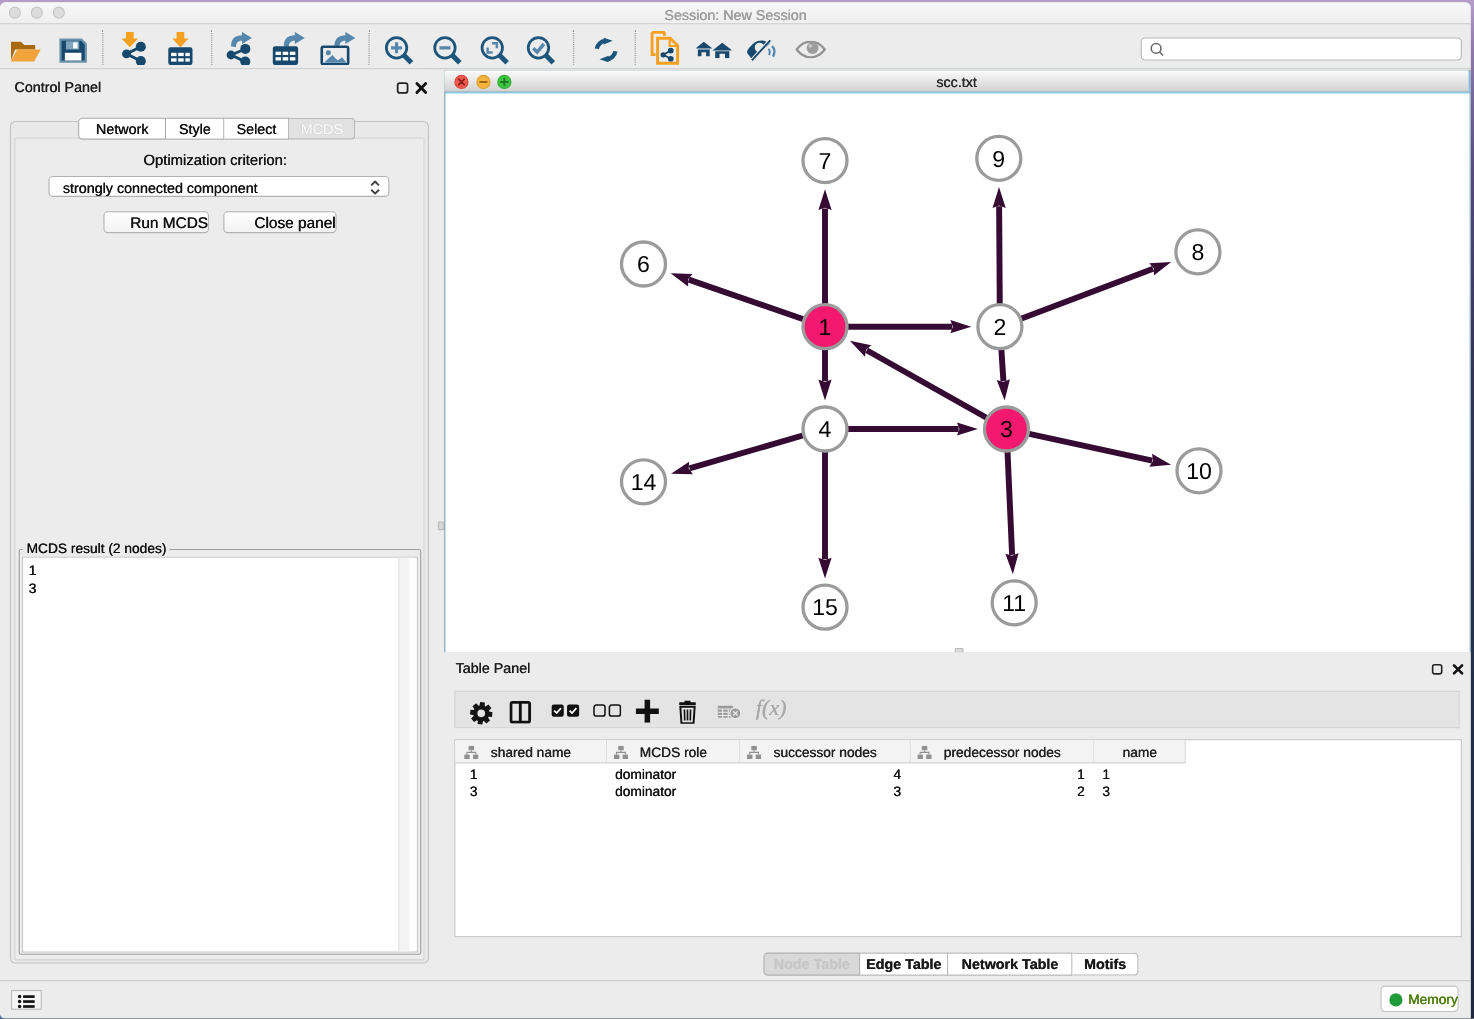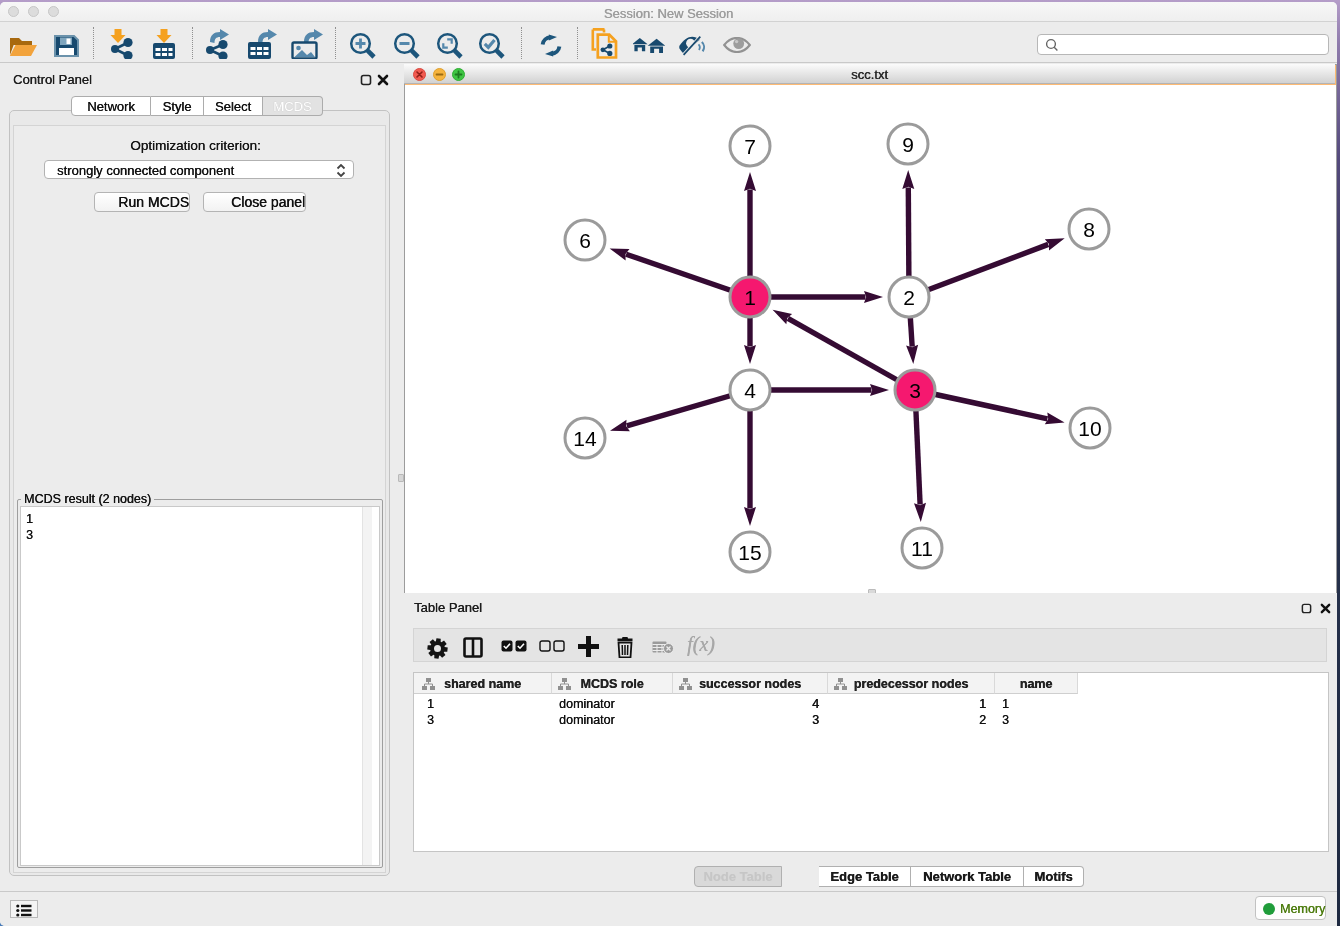--- a/index.html
+++ b/index.html
@@ -23,30 +23,30 @@
 #cptitle { position:absolute; left:13px; top:9px; font-size:13px; color:#1d1d1d; }
 .tabrow { position:absolute; display:flex; font-size:13px; z-index:5; }
 .tab { border:1px solid #acacac; border-left:none; background:#fff; color:#111; display:flex; align-items:center; justify-content:center; }
 .tab.first { border-left:1px solid #acacac; border-radius:4px 0 0 4px; }
 .tab.last { border-radius:0 4px 4px 0; }
 .tab.sel { background:#e2e2e2; color:#ffffff; text-shadow:0 0 1px #a8a8a8, 0.35px 0 0 #fff; }
 #cpcard { position:absolute; left:9px; top:47px; width:381px; height:766px; background:#e9e9e9; border:1px solid #c2c2c2; border-radius:5px; }
 #cpinner { position:absolute; left:3px; top:14px; width:373px; height:748px; background:#ececec; border:1px solid #d4d4d4; }
 .btn { position:absolute; background:linear-gradient(180deg,#ffffff,#f2f2f2); border:1px solid #b4b4b4; border-radius:4px; font-size:14px; color:#111; text-align:right; }
 
-#nw { position:absolute; left:404px; top:62px; width:933px; height:529px; background:#fdba74; border:1px solid #9c9c9c; border-bottom:none; }
+#nw { position:absolute; left:404px; top:62px; width:933px; height:529px; background:#7dd3fc; border:1px solid #9c9c9c; border-bottom:none; }
 #nwtitle { position:absolute; left:-1px; top:-1px; width:931px; height:20px; background:linear-gradient(180deg,#fbfbfb,#d2d2d2); border-bottom:1px solid #b4b4b4; }
 .mactl { position:absolute; top:3.5px; width:13px; height:13px; border-radius:50%; }
 #nwcanvas text { text-shadow:none; }
 #nwcanvas { position:absolute; left:0px; top:20px; width:931px; height:508px; background:#fff; }
 
 #tp { position:absolute; left:404px; top:591px; width:933px; height:298px; background:#ececec; }
 #tptitle { position:absolute; left:10px; top:7px; font-size:13px; color:#1d1d1d; }
 #tbl { position:absolute; left:9px; top:79px; width:916px; height:180px; background:#fff; border:1px solid #c5c5c5; }
-#thead { position:absolute; left:0; top:0; width:914px; height:22px; font-size:12.5px; color:#222;font-weight:bold; }
+#thead { position:absolute; left:0; top:0; width:914px; height:22px; font-size:12.5px; color:#222; }
 .th { position:absolute; top:0; height:21px; background:#f3f3f3; border-right:1px solid #d9d9d9; border-bottom:1px solid #cfcfcf; }
 .th .lab { position:absolute; top:4px; left:0; width:100%; text-align:center; }
 .cell { position:absolute; font-size:12.5px; color:#111; height:16px; }
 
 .btab { border:1px solid #b0b0b0; border-left:none; background:#fff; color:#1a1a1a; font-weight:700; font-size:13px; display:flex; align-items:center; justify-content:center; }
 
 #status { position:absolute; left:0; top:889px; width:1337px; height:35px; background:#ececec; border-top:1px solid #c9c9c9; }
 </style>
 </head>
 <body>
@@ -202,21 +202,21 @@
     </div>
 
   <div id="cp">
     <div id="cptitle">Control Panel</div>
     <svg class="abs" style="left:360px;top:11px" width="12" height="12" viewBox="0 0 12 12">
         <rect x="1.5" y="1.5" width="9" height="9" rx="2" fill="none" stroke="#222" stroke-width="1.6"></rect>
       </svg>
     <svg class="abs" style="left:377px;top:11px" width="12" height="12" viewBox="0 0 12 12">
         <path d="M2 2 L10 10 M10 2 L2 10" stroke="#111" stroke-width="2.6" stroke-linecap="round"></path>
       </svg>
-    <div class="tabrow" style="left:71px;top:33px;height:20px;">
+    <div class="tabrow" style="left:71px;top:44px;height:20px;">
       <div class="tab first" style="width:80px;">Network</div>
       <div class="tab" style="width:53px;">Style</div>
       <div class="tab" style="width:59px;">Select</div>
       <div class="tab last sel" style="width:60px;">MCDS</div>
     </div>
     <div id="cpcard">
         <div id="cpinner"></div>
       </div>
     <div class="abs" style="left:0;top:75px;width:391px;text-align:center;font-size:13.5px;color:#151515;">Optimization criterion:</div>
     <div class="abs" style="left:44px;top:97px;width:310px;height:19px;background:#fff;border:1px solid #b2b2b2;border-radius:4px;">
@@ -421,21 +421,21 @@
 <div class="cell" style="left:414px;top:24px;width:158px;text-align:right;">1</div>
 <div class="cell" style="left:588px;top:24px;width:60px;text-align:left;">1</div>
 <div class="cell" style="left:13px;top:40px;width:60px;text-align:left;">3</div>
 <div class="cell" style="left:145px;top:40px;width:100px;text-align:left;">dominator</div>
 <div class="cell" style="left:259px;top:40px;width:146px;text-align:right;">3</div>
 <div class="cell" style="left:414px;top:40px;width:158px;text-align:right;">2</div>
 <div class="cell" style="left:588px;top:40px;width:60px;text-align:left;">3</div>
     </div>
     <div class="tabrow" style="left:290px;top:273px;height:21px;">
       <div class="btab" style="width:88px;border-left:1px solid #b0b0b0;border-radius:4px 0 0 4px;background:#d9d9d9;color:#c6c6c6;text-shadow:0.35px 0 0 #cfcfcf;">Node Table</div>
-      <div class="btab" style="width:92px;margin-left:37px;">Edge Table</div>
+      <div class="btab" style="width:80px;">Edge Table</div>
       <div class="btab" style="width:113px;">Network Table</div>
       <div class="btab" style="width:60px;border-radius:0 4px 4px 0;text-align:center;">Motifs</div>
     </div>
   </div>
 
   <div id="status">
     <div class="abs" style="left:10px;top:8px;width:28px;height:18px;background:#f4f4f4;border:1px solid #b9b9b9;">
       <svg width="16" height="13" viewBox="0 0 16 13" style="position:absolute;left:5px;top:3px">
         <circle cx="1.8" cy="2" r="1.6" fill="#111"></circle>
           <circle cx="1.8" cy="6.5" r="1.6" fill="#111"></circle>

